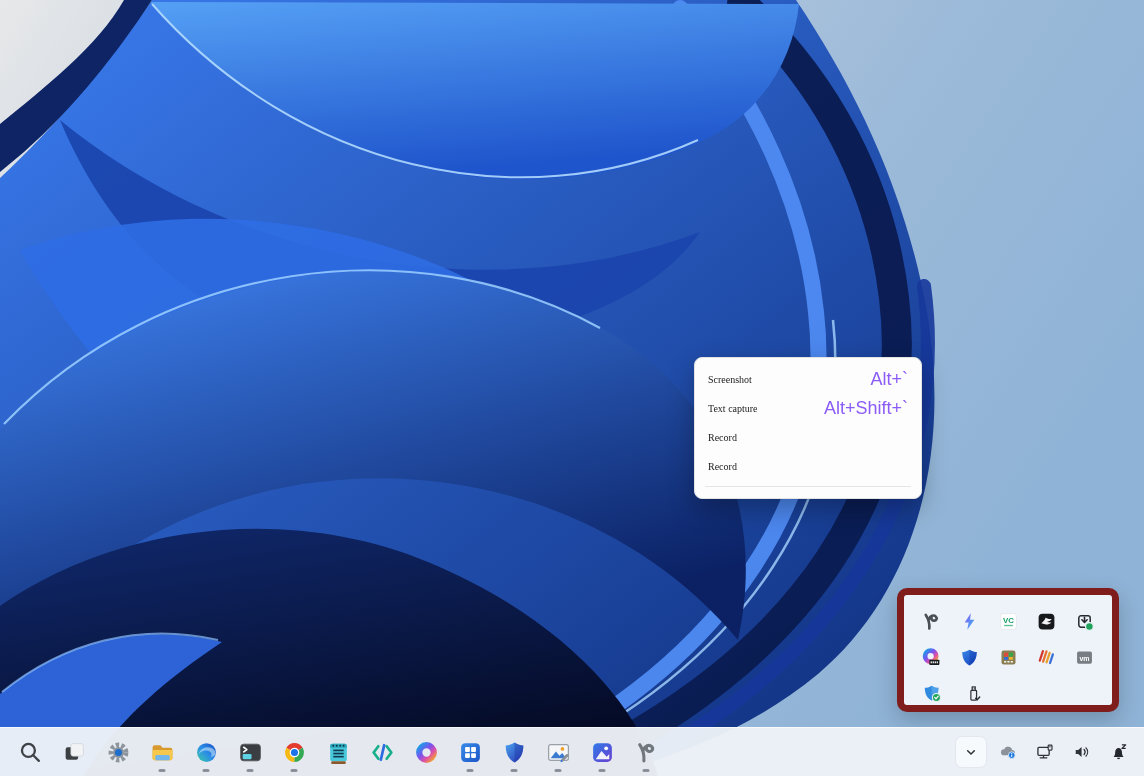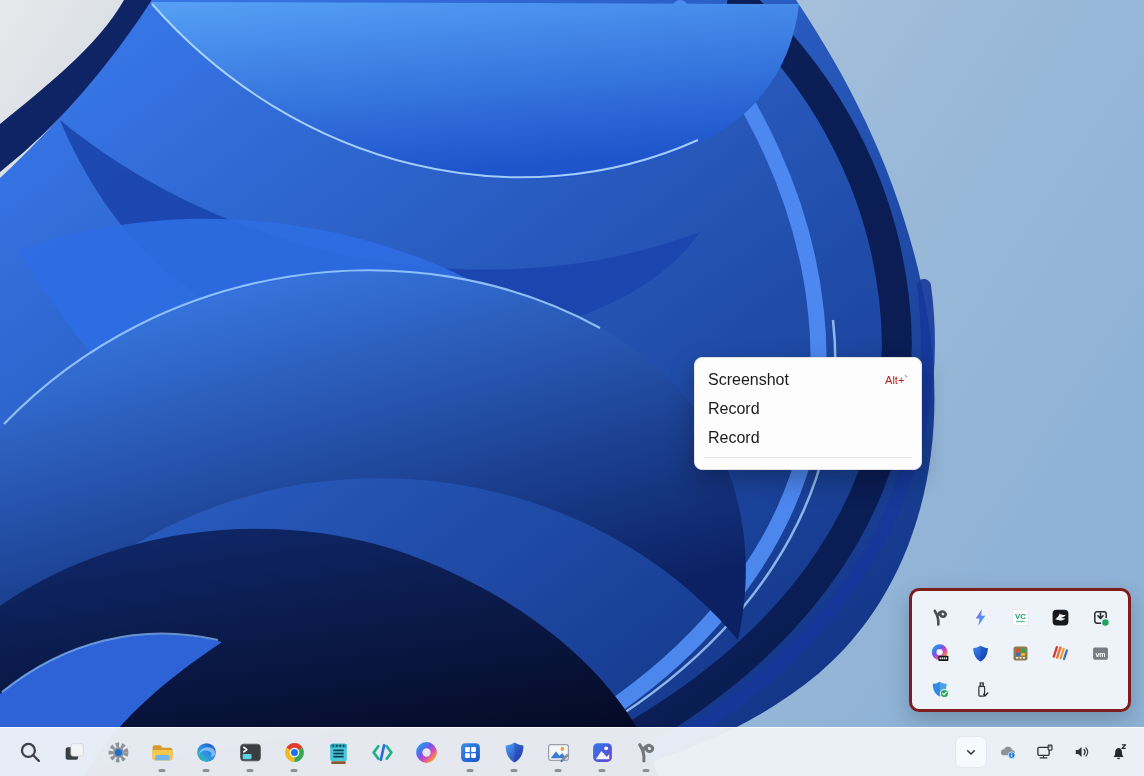--- a/index.html
+++ b/index.html
@@ -10,30 +10,30 @@
   
   .wallpaper{position:absolute;inset:0;z-index:0;}
   .wallpaper svg{display:block;width:100%;height:100%;}
 
   
   .context-menu{position:absolute;left:694px;top:357px;width:226px;z-index:30;
     background:#fdfdfd;border:1px solid #e3e3e3;border-radius:8px;
     box-shadow:0 10px 26px rgba(0,0,0,.28);padding:7px 0 6px 0;}
   .menu-item{height:29px;display:flex;align-items:center;justify-content:space-between;
     padding:0 13px;cursor:default;}
-  .mi-label{font-size:16px;color:#1b1b1b;}
-  .mi-shortcut{font-size:11px;color:#b91c1c;}
+  .mi-label{font-size:10px;color:#1b1b1b;font-family:Liberation Serif, serif;}
+  .mi-shortcut{font-size:18px;color:#8b5cf6;}
   .menu-item.highlighted{outline:4px solid #e3131b;outline-offset:-1px;border-radius:2px;}
   .menu-item.danger .mi-label{color:#c13a52;}
   .menu-sep{height:1px;background:#e6e6e6;margin:5px 10px;}
 
   
   .tray-popup{position:absolute;left:897px;top:588px;width:222px;height:124px;z-index:20;
-    background:#eef2f9;border:3px solid #7f1d1d;border-radius:10px;
-    box-shadow:0 8px 22px rgba(0,0,0,.20);padding:8px 8px;box-sizing:border-box;margin-left:12px;}
+    background:#eef2f9;border:7px solid #7f1d1d;border-radius:10px;
+    box-shadow:0 8px 22px rgba(0,0,0,.20);padding:8px 8px;box-sizing:border-box;}
   .tp-row{display:flex;height:36px;align-items:center;}
   .tp-cell{width:41px;display:flex;align-items:center;justify-content:center;}
   .tp-cell svg{width:21px;height:21px;display:block;}
 
   
   .taskbar{position:absolute;left:0;bottom:0;width:1144px;height:48px;z-index:40;
     background:rgba(238,242,248,.96);border-top:1px solid rgba(255,255,255,.65);
     display:flex;align-items:center;}
   .tb-left{display:flex;align-items:center;padding-left:8px;}
   .tb-icon{width:44px;height:44px;position:relative;display:flex;align-items:center;
@@ -224,20 +224,24 @@
       </div>
     </div>
   </div>
 
   <div class="context-menu">
     <div class="menu-item">
       <span class="mi-label">Screenshot</span>
       <span class="mi-shortcut">Alt+`</span>
     </div>
     <div class="menu-item">
+      <span class="mi-label">Text capture</span>
+      <span class="mi-shortcut">Alt+Shift+`</span>
+    </div>
+    <div class="menu-item">
       <span class="mi-label">Record</span>
       <span class="mi-shortcut"></span>
     </div>
     <div class="menu-item">
       <span class="mi-label">Record</span>
       <span class="mi-shortcut"></span>
     </div>
     <div class="menu-sep"></div>
   </div>
 

